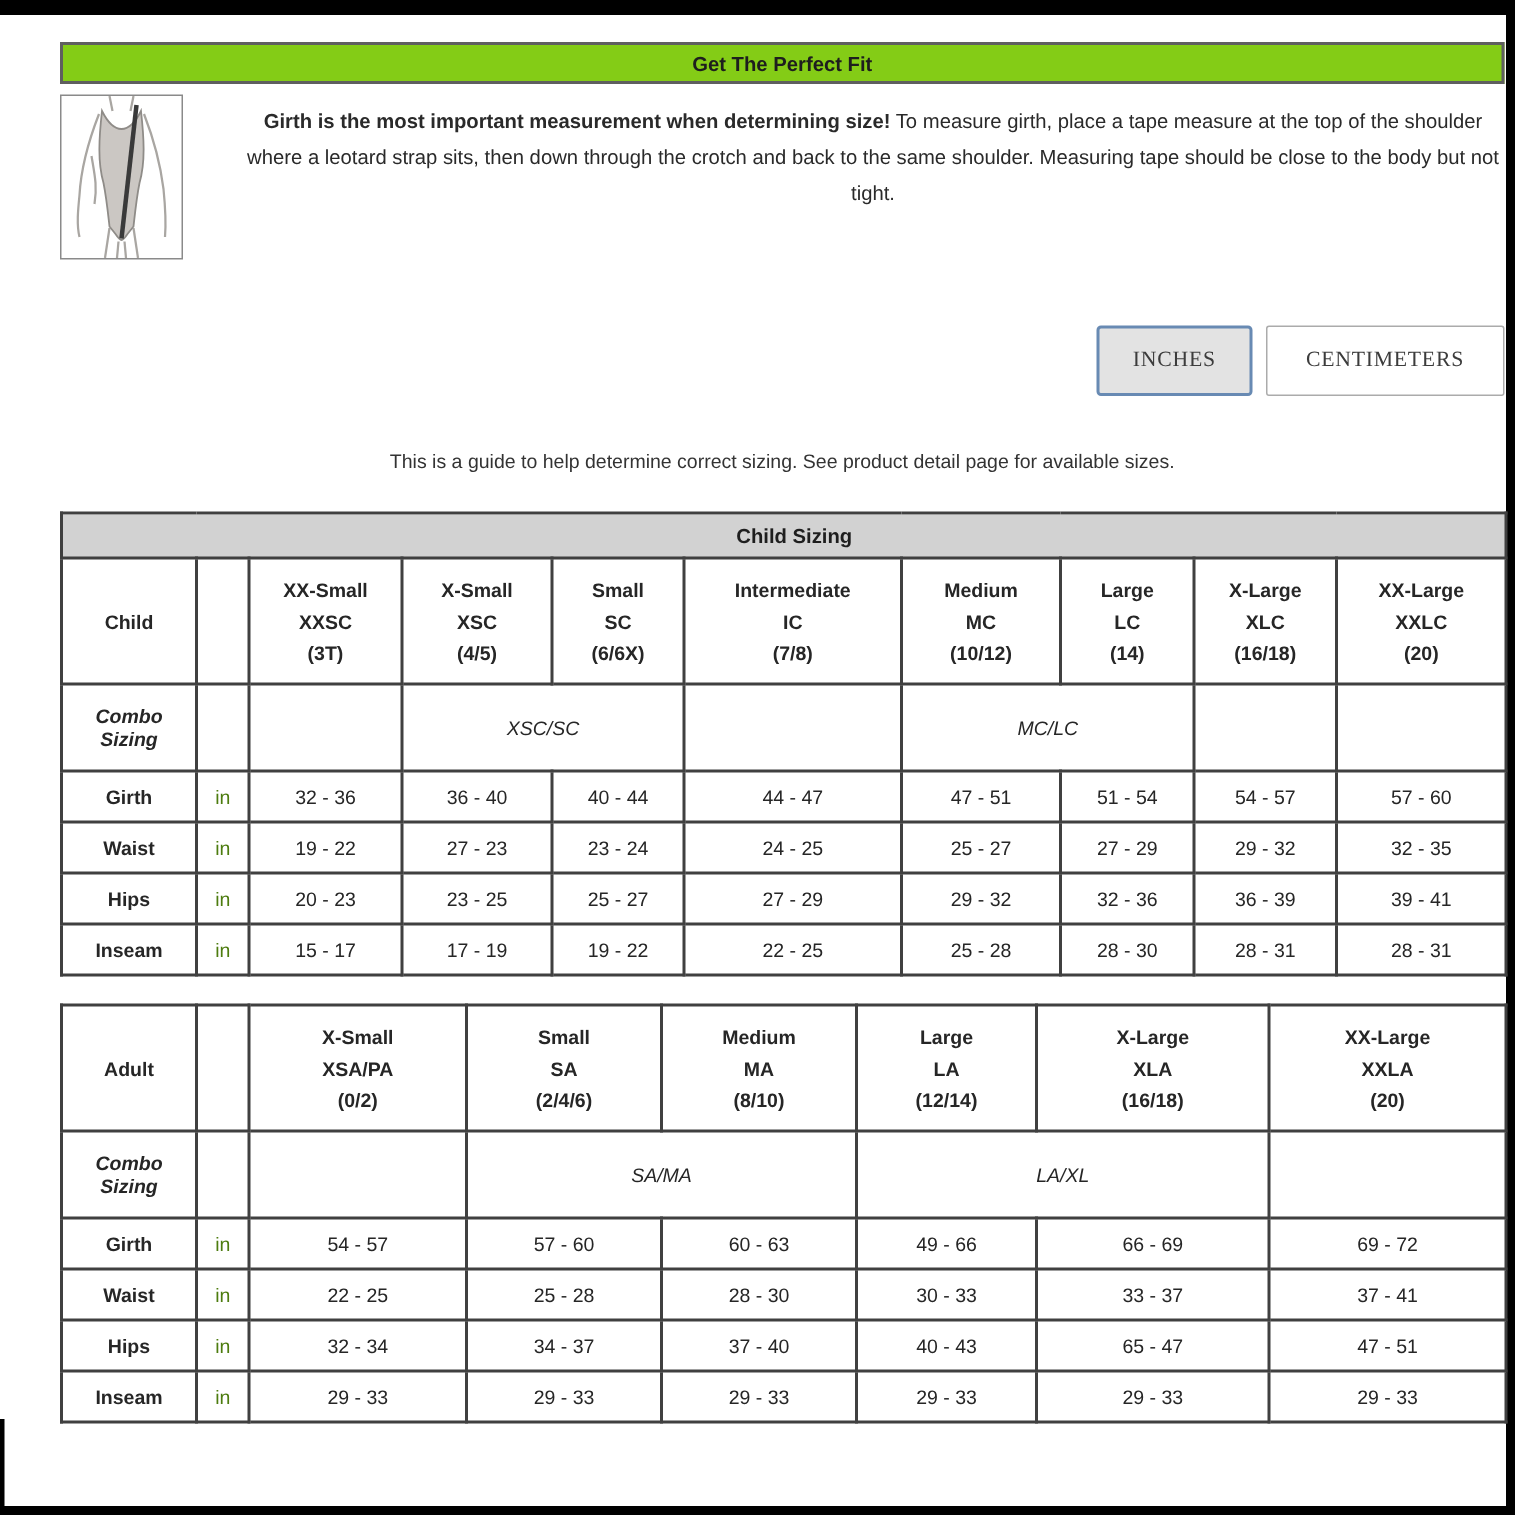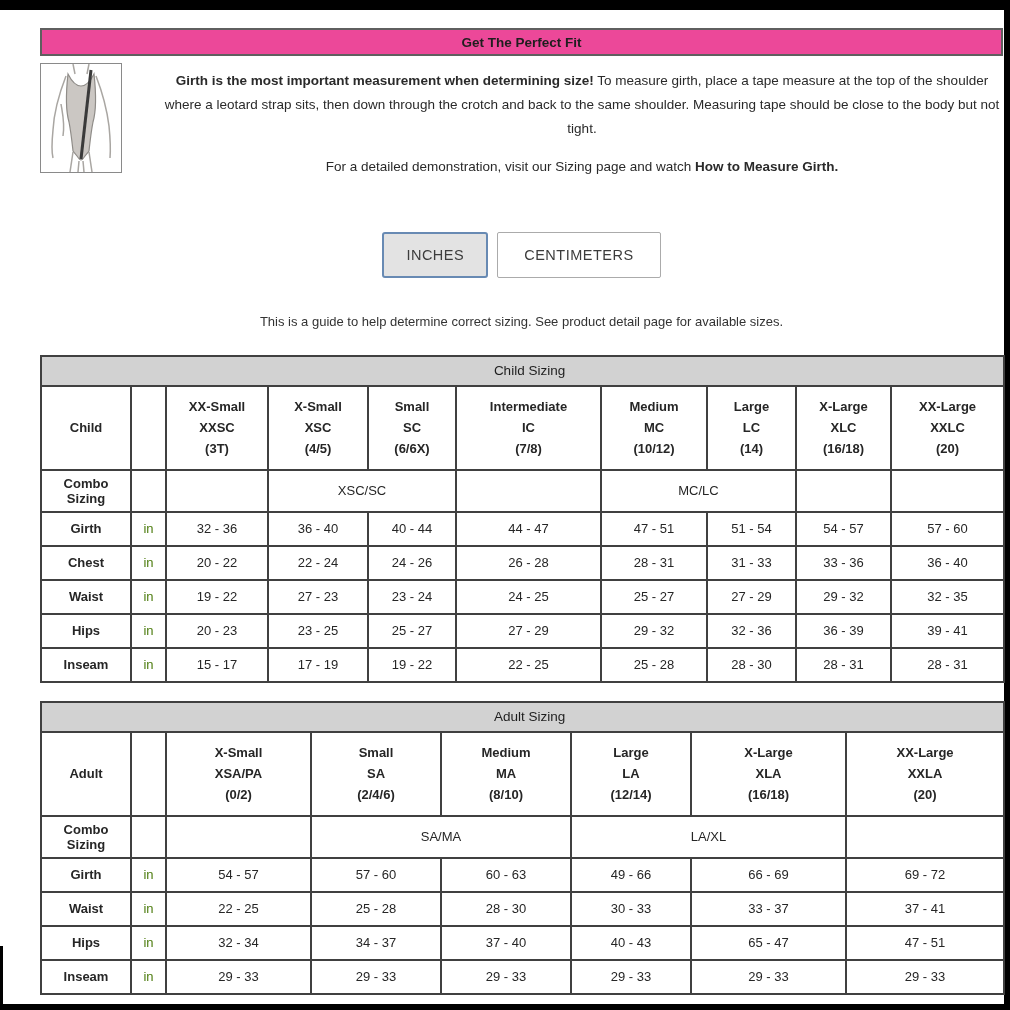--- a/index.html
+++ b/index.html
@@ -14,21 +14,21 @@
   }
   
   .frame-top    { position: absolute; left: 0; top: 0; width: 1010px; height: 10px; background: #000; }
   .frame-right  { position: absolute; right: 0; top: 0; width: 6px; height: 1010px; background: #000; }
   .frame-bottom { position: absolute; left: 0; bottom: 0; width: 1010px; height: 6px; background: #000; }
   .frame-left   { position: absolute; left: 0; bottom: 0; width: 3px; height: 64px; background: #000; }
 
   .content { position: absolute; left: 40px; top: 28px; width: 963px; }
 
   .titlebar {
-    background: #ec4899;
+    background: #84cc16;
     border: 2px solid #5f5f5f;
     height: 28px;
     display: flex; align-items: center; justify-content: center;
     font-weight: bold; font-size: 13.5px; color: #1e1e1e;
   }
 
   .intro { display: flex; margin-top: 7px; gap: 29px; }
   .figure-box {
     width: 82px; height: 110px;
     border: 1px solid #8a8a8a;
@@ -40,21 +40,21 @@
   .intro-para {
     font-size: 13.5px; line-height: 24px;
     text-align: center; margin: 6px 0 0 0; color: #2a2a2a;
   }
   .demo-line {
     font-size: 13.5px; text-align: center;
     margin-top: 18px; color: #2a2a2a;
   }
   .b { font-weight: bold; }
 
-  .toggle-row { text-align: center; margin-top: 44px; }
+  .toggle-row { text-align: right; margin-top: 44px; font-family: Liberation Serif, serif; }
   .btn {
     display: inline-block;
     font-size: 14.5px; color: #3c3c3c;
     padding: 13px 22px;
     cursor: pointer;
     vertical-align: middle;
     letter-spacing: 0.5px;
   }
   .btn-inches {
     background: #e3e3e3;
@@ -79,28 +79,28 @@
     color: #262626;
   }
   table.sizing td {
     border: 2px solid #404040;
     text-align: center;
     padding: 0 2px;
     overflow: hidden;
   }
   tr.title-row td {
     background: #d2d2d2;
-    font-weight: normal;
+    font-weight: bold;
     font-size: 13.5px;
     height: 30px;
     color: #1e1e1e;
     padding-left: 16px;
   }
   tr.header-row td { height: 84px; font-weight: bold; line-height: 21px; }
-  tr.combo-row td { height: 42px; }
+  tr.combo-row td { height: 58px; font-style: italic; }
   tr.data-row td { height: 34px; }
   td.lbl { font-weight: bold; }
   td.unit { font-weight: normal; color: #4d7c0f; }
   td.thick { border-left-width: 3px; }
 
   .child-table-wrap { margin-top: 26px; }
   .adult-table-wrap { margin-top: 18px; }
 </style>
 </head>
 <body>
@@ -135,21 +135,20 @@
         <path d="M27,10 C31,18 35,22 40,22 C45,22 49,18 53,10
                  C55,28 56,44 52,58 C50,68 49,78 48,87
                  L44,92 C42,95 41,96 40,96 C39,96 38,95 36,92
                  L32,87 C31,78 30,68 28,58 C24,44 25,28 27,10 Z" fill="#cbc7c3" stroke="#8f8c88" stroke-width="1.2"></path>
 
         <path d="M50,6 L40,95" stroke="#3a3a3a" stroke-width="3" fill="none"></path>
       </svg>
     </div>
     <div class="intro-text">
       <p class="intro-para"><span class="b">Girth is the most important measurement when determining size!</span><span> To measure girth, place a tape measure at the top of the shoulder where a leotard strap sits, then down through the crotch and back to the same shoulder. Measuring tape should be close to the body but not tight.</span></p>
-      <p class="demo-line"><span>For a detailed demonstration, visit our Sizing page and watch </span><span class="b">How to Measure Girth.</span></p>
     </div>
   </div>
 
   <div class="toggle-row">
     <span class="btn btn-inches">INCHES</span><span class="btn btn-cm">CENTIMETERS</span>
   </div>
 
   <div class="note-line">This is a guide to help determine correct sizing. See product detail page for available sizes.</div>
 
   <div class="child-table-wrap">
@@ -230,32 +229,20 @@
         <td>32 - 36</td>
         <td>36 - 40</td>
         <td>40 - 44</td>
         <td>44 - 47</td>
         <td>47 - 51</td>
         <td>51 - 54</td>
         <td>54 - 57</td>
         <td>57 - 60</td>
       </tr>
       <tr class="data-row">
-        <td class="lbl">Chest</td>
-        <td class="unit">in</td>
-        <td>20 - 22</td>
-        <td>22 - 24</td>
-        <td>24 - 26</td>
-        <td>26 - 28</td>
-        <td>28 - 31</td>
-        <td>31 - 33</td>
-        <td>33 - 36</td>
-        <td>36 - 40</td>
-      </tr>
-      <tr class="data-row">
         <td class="lbl">Waist</td>
         <td class="unit">in</td>
         <td>19 - 22</td>
         <td>27 - 23</td>
         <td>23 - 24</td>
         <td>24 - 25</td>
         <td>25 - 27</td>
         <td>27 - 29</td>
         <td>29 - 32</td>
         <td>32 - 35</td>
@@ -294,23 +281,20 @@
         <col style="width:90px">
           <col style="width:35px">
           <col style="width:145px">
           <col style="width:130px">
         <col style="width:130px">
           <col style="width:120px">
           <col style="width:155px">
           <col style="width:158px">
       </colgroup>
       <tbody>
-          <tr class="title-row">
-        <td colspan="8">Adult Sizing</td>
-      </tr>
       <tr class="header-row">
         <td class="lbl">Adult</td>
         <td></td>
         <td>
           <div>X-Small</div>
           <div>XSA/PA</div>
           <div>(0/2)</div>
         </td>
         <td>
           <div>Small</div>

